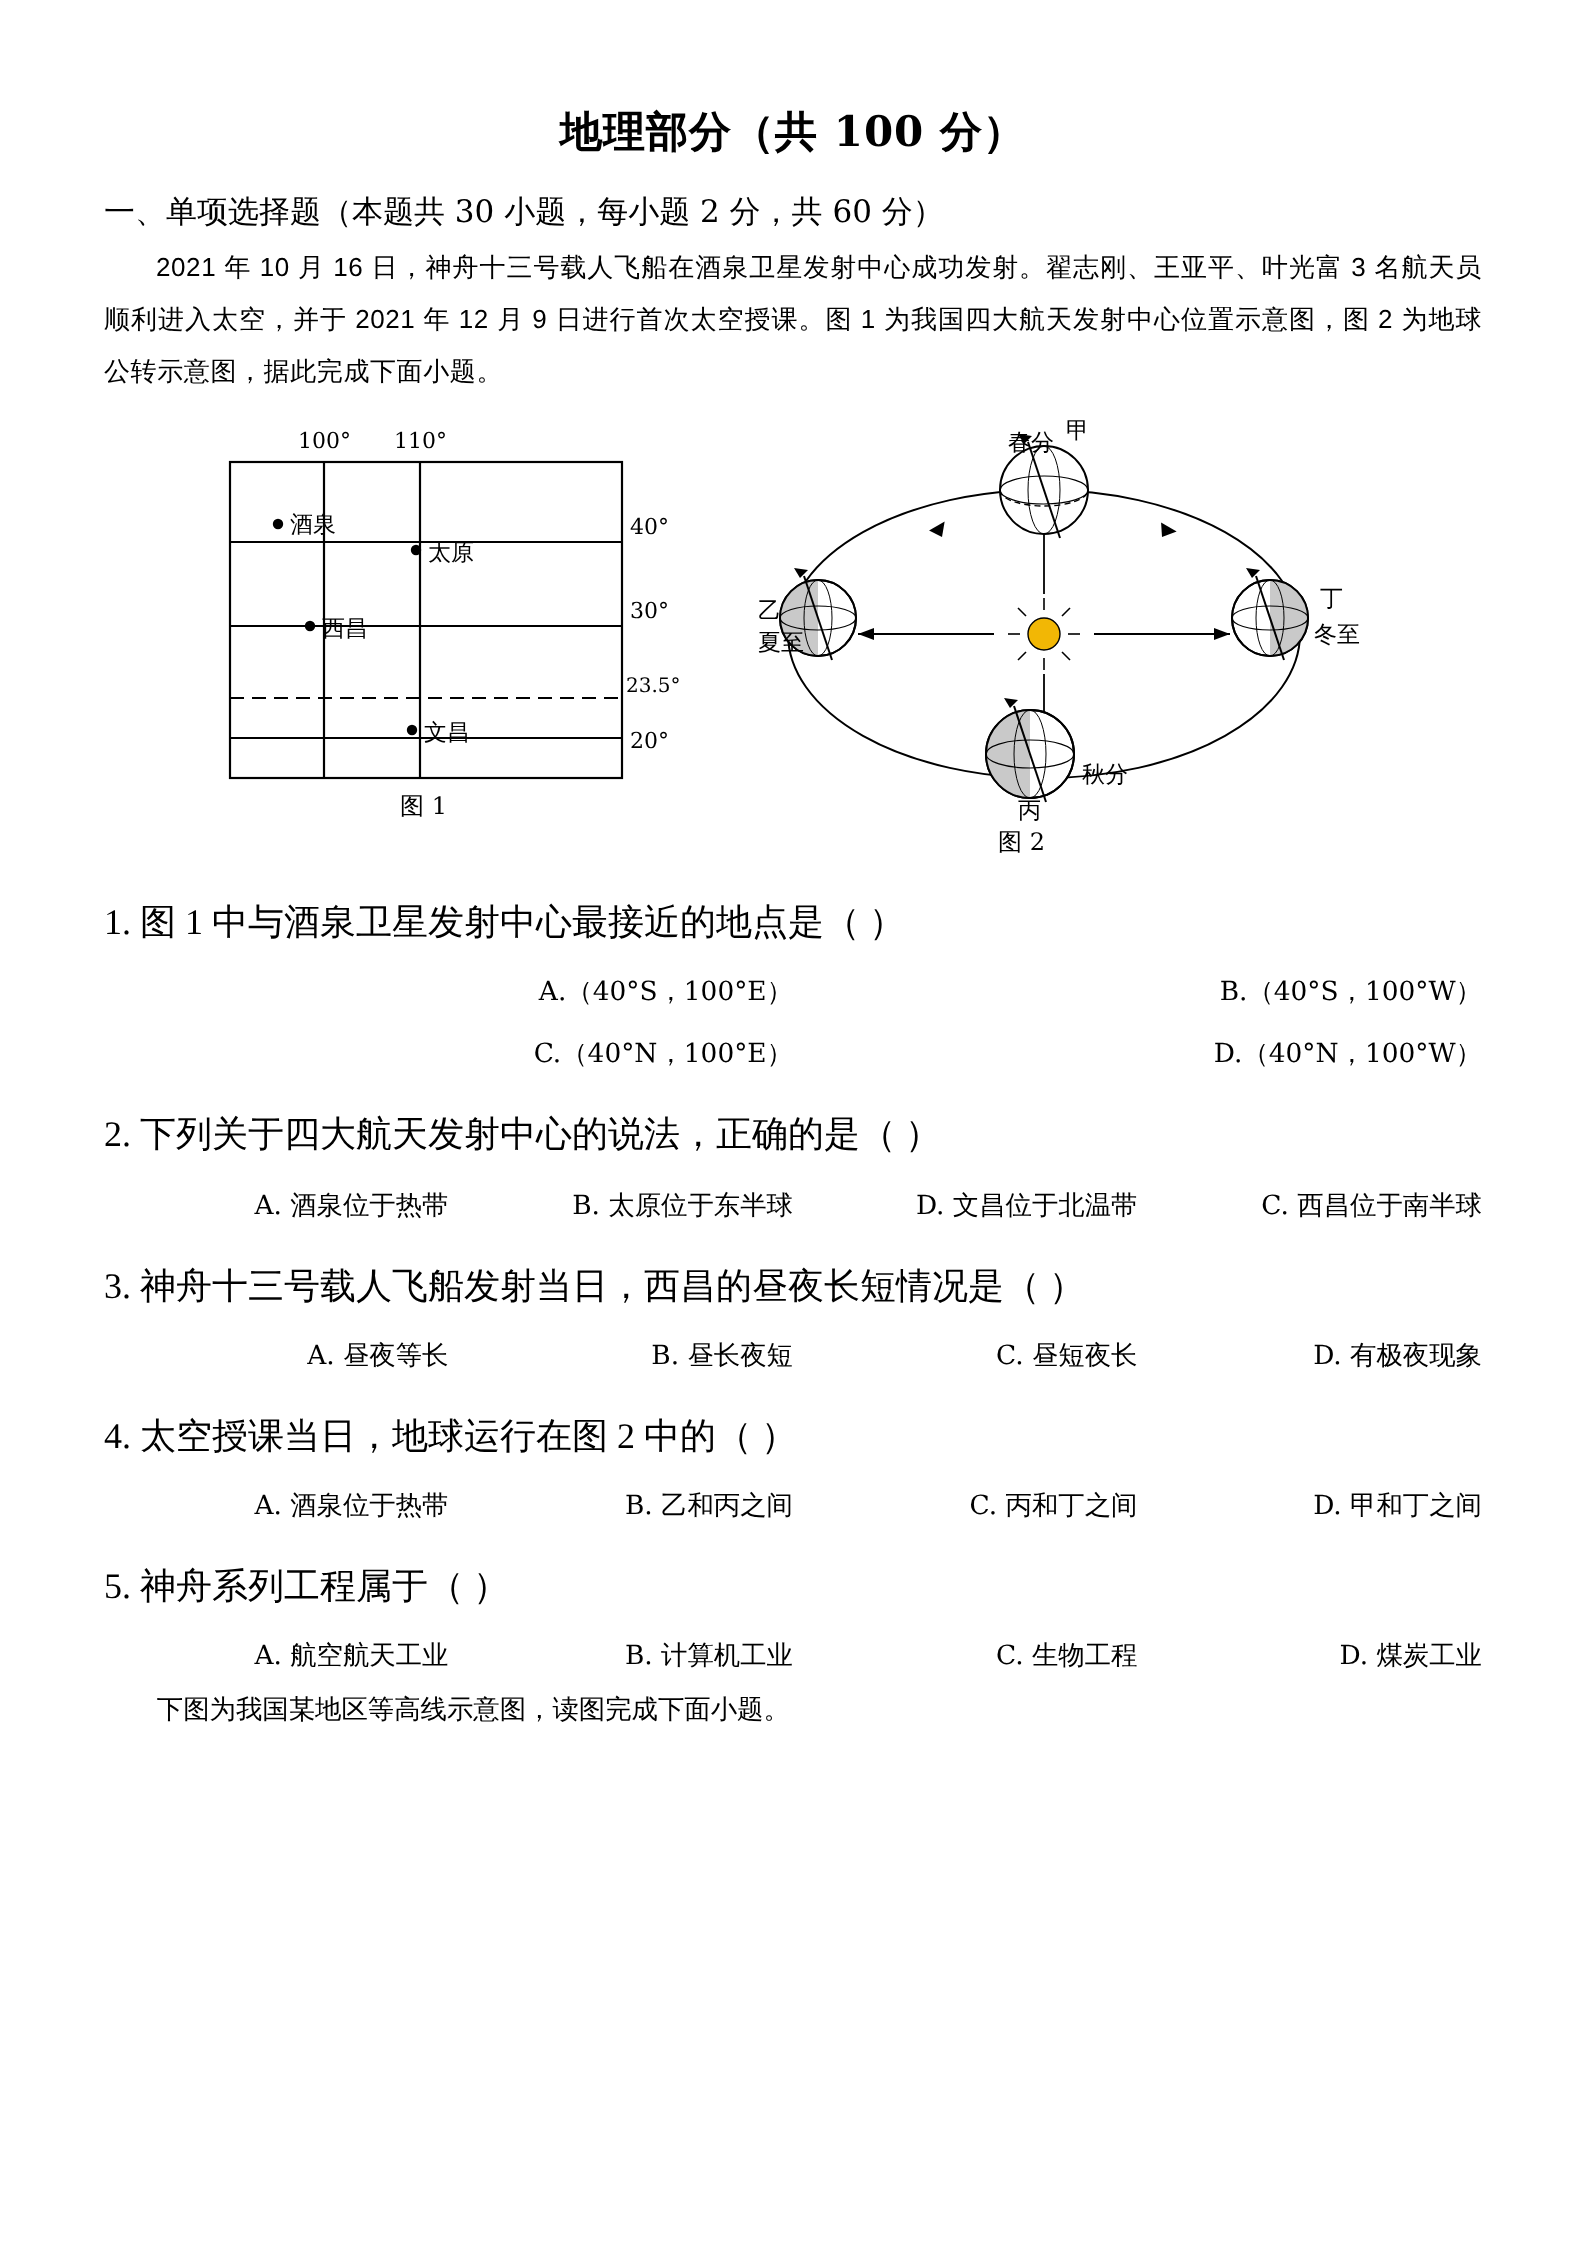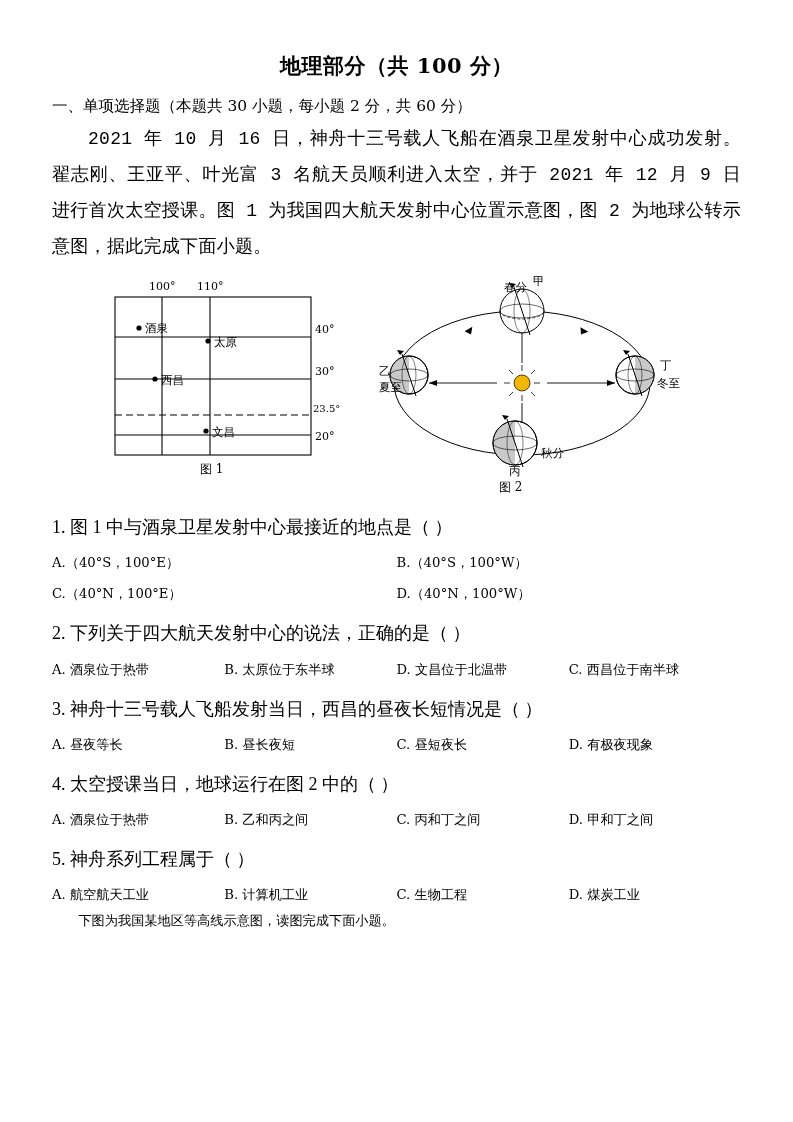--- a/index.html
+++ b/index.html
@@ -31,45 +31,46 @@
     font-family: "DejaVu Serif", "Liberation Serif", serif;
   }
   .section-title {
     font-size: 15.5px;
     font-weight: normal;
     margin-top: 16px;
     margin-bottom: 4px;
     font-family: "DejaVu Serif", "Liberation Serif", serif;
   }
   .para {
-    font-size: 18px;
+    font-size: 13px;
     line-height: 2.0;
     text-indent: 2em;
     text-align: justify;
-    font-family: Liberation Mono, monospace;
+    font-family: Liberation Sans, sans-serif;
     letter-spacing: 0.3px;
   }
   .figure-block {
     margin: 10px 0 4px 0;
     display: flex;
     justify-content: center;
     align-items: flex-end;
   }
   .q-stem {
     font-size: 18px;
     line-height: 1.9;
     margin-top: 10px;
     font-family: Liberation Serif, serif;
   }
   .opts {
     display: flex;
     font-size: 13.2px;
     line-height: 1.9;
     margin-top: 6px;
     font-family: "DejaVu Serif", "Liberation Serif", serif;
+    text-align: right;
   }
   .opts.two > div { width: 50%; }
   .opts.four > div { width: 25%; }
   .tail-para {
     font-size: 13.2px;
     line-height: 2.0;
     text-indent: 2em;
     margin-top: 1px;
     font-family: Liberation Serif, serif;
   }

